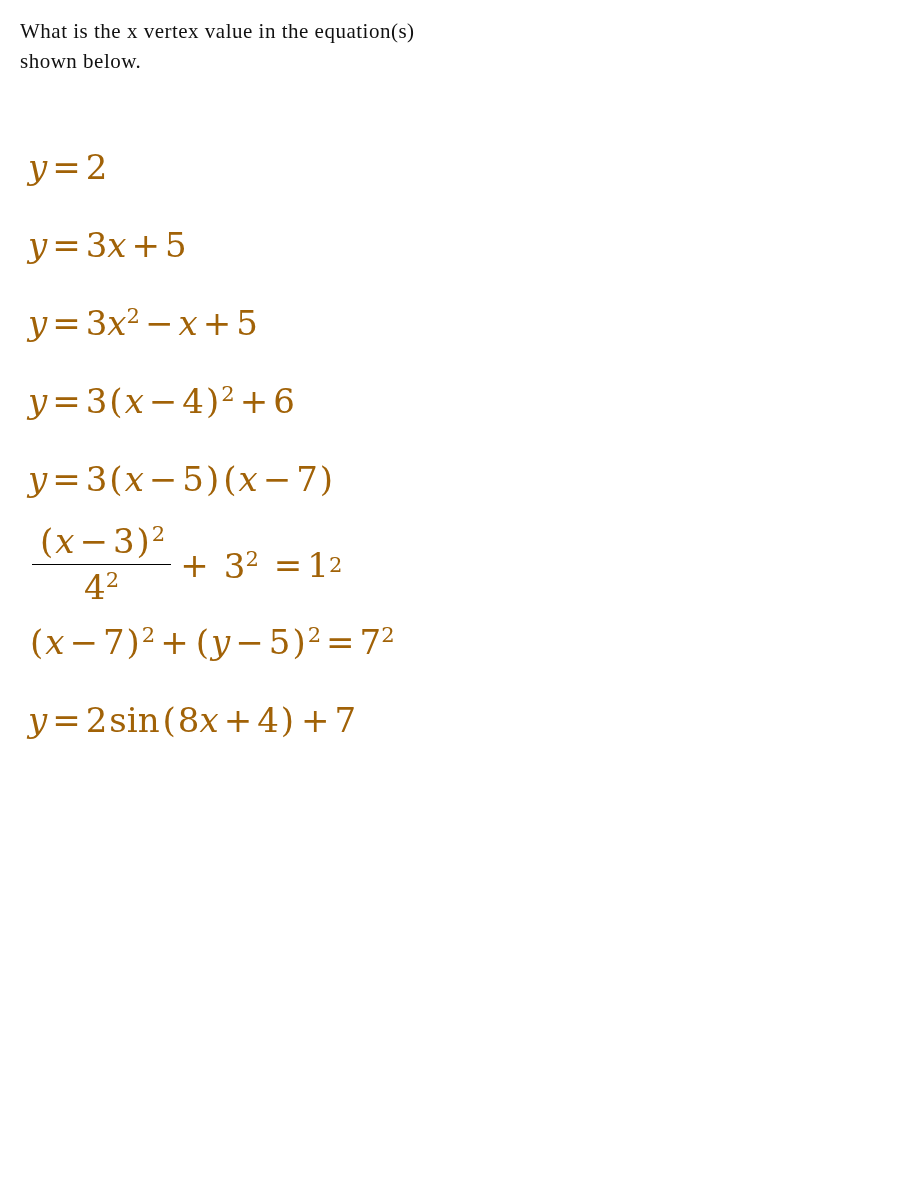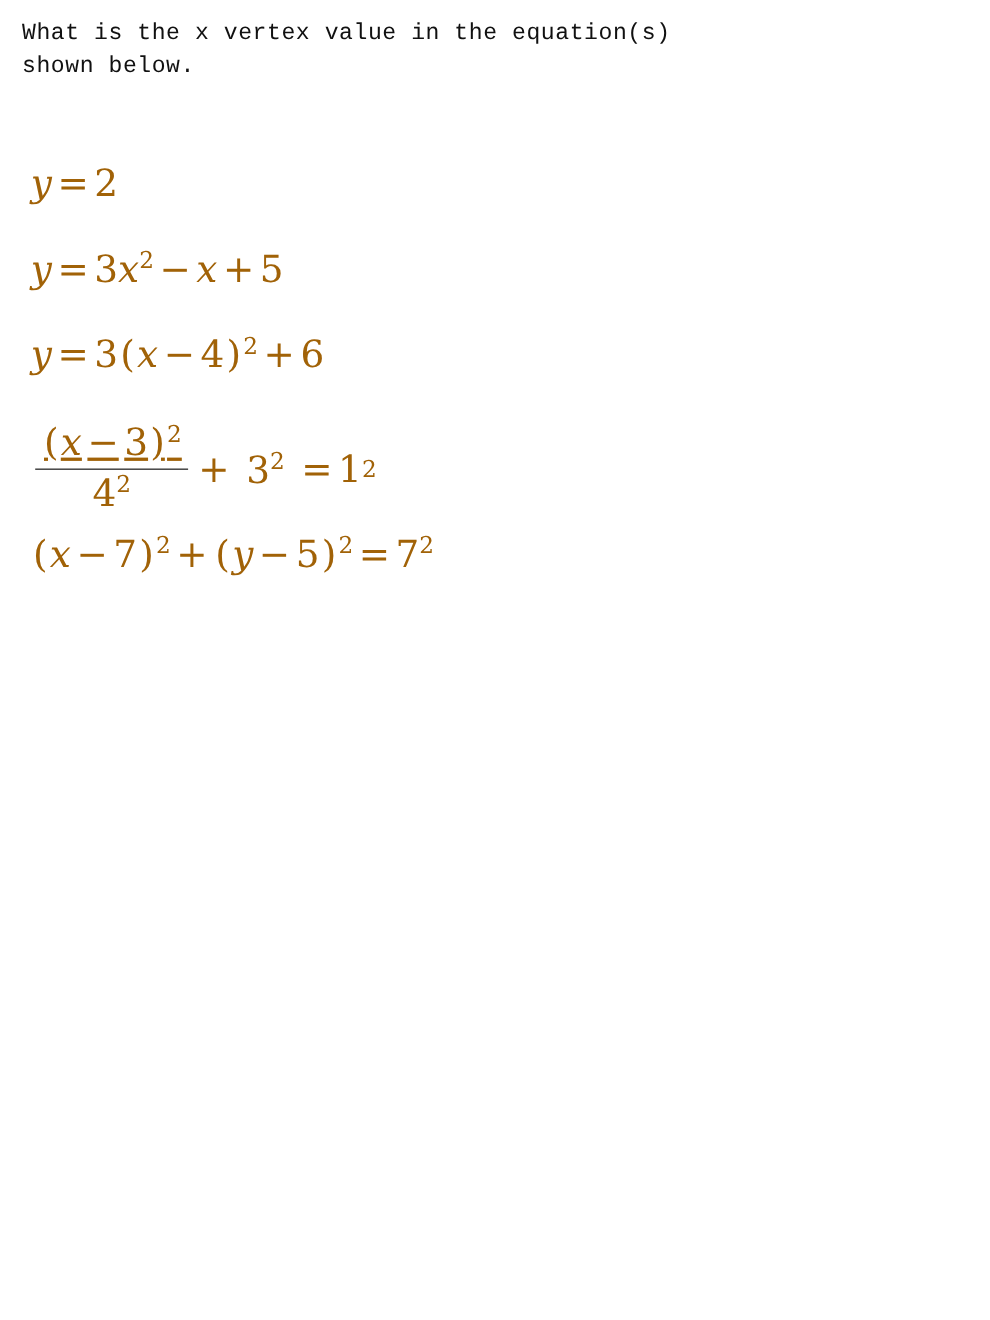--- a/index.html
+++ b/index.html
@@ -14,21 +14,21 @@
     overflow: hidden;
     font-family: "DejaVu Serif", serif;
     color: #000000;
   }
 
   .prompt {
     position: absolute;
     left: 20px;
     top: 16px;
     width: 800px;
-    font-family: Liberation Mono, monospace;
+    font-family: Liberation Serif, serif;
     font-size: 21px;
     line-height: 1.45;
     letter-spacing: 0.5px;
     color: #111111;
     white-space: pre-wrap;
   }
 
   .equations {
     position: absolute;
     left: 28px;
@@ -86,48 +86,53 @@
     display: inline-flex;
     flex-direction: column;
     align-items: center;
     vertical-align: middle;
     margin: 0 4px;
   }
   .frac .num {
     padding: 0 6px 3px 6px;
     border-bottom: 1.6px solid #000;
     line-height: 1.15;
-    text-decoration: underline;
   }
   .frac .den {
     padding: 3px 6px 0 6px;
     line-height: 1.15;
   }
 </style>
 </head>
 <body>
 
 <div class="prompt">What is the x vertex value in the equation(s)
 shown below.</div>
 
 <div class="equations">
 
   <div class="eq eq-row sp-normal">
     <span class="mi">y</span><span class="mo">=</span><span class="mn">2</span>
   </div>
 
+  <div class="eq eq-row sp-normal">
+    <span class="mi">y</span><span class="mo">=</span><span class="mn">3</span><span class="mi">x</span><span class="mo">+</span><span class="mn">5</span>
+  </div>
 
   <div class="eq eq-row sp-normal">
     <span class="mi">y</span><span class="mo">=</span><span class="mn">3</span><span class="mi">x</span><sup class="exp">2</sup><span class="mo">−</span><span class="mi">x</span><span class="mo">+</span><span class="mn">5</span>
   </div>
 
   <div class="eq eq-row sp-normal">
     <span class="mi">y</span><span class="mo">=</span><span class="mn">3</span><span class="op">(</span><span class="mi">x</span><span class="mo">−</span><span class="mn">4</span><span class="op">)</span><sup class="exp">2</sup><span class="mo">+</span><span class="mn">6</span>
   </div>
 
+  <div class="eq eq-row sp-tight">
+    <span class="mi">y</span><span class="mo">=</span><span class="mn">3</span><span class="op">(</span><span class="mi">x</span><span class="mo">−</span><span class="mn">5</span><span class="op">)</span><span class="op">(</span><span class="mi">x</span><span class="mo">−</span><span class="mn">7</span><span class="op">)</span>
+  </div>
 
   <div class="eq eq-row sp-frac">
     <span class="fracline">
       <span class="frac">
         <span class="num"><span class="op">(</span><span class="mi">x</span><span class="mo">−</span><span class="mn">3</span><span class="op">)</span><sup class="exp">2</sup></span>
         <span class="den"><span class="mn">4</span><sup class="exp">2</sup></span>
       </span>
       <span class="mo">+</span>
       <span class="frac">
         <span class="den"><span class="mn">3</span><sup class="exp">2</sup></span>
@@ -137,15 +142,18 @@
         <sup class="exp">2</sup>
     </span>
   </div>
 
   <div class="eq eq-row sp-normal">
     <span class="op">(</span><span class="mi">x</span><span class="mo">−</span><span class="mn">7</span><span class="op">)</span><sup class="exp">2</sup><span class="mo">+</span><span class="op">(</span><span class="mi">y</span><span class="mo">−</span><span class="mn">5</span><span class="op">)</span><sup class="exp">2</sup><span class="mo">=</span><span class="mn">7</span><sup class="exp">2</sup>
   </div>
 
 
 
+  <div class="eq eq-row sp-normal">
+    <span class="mi">y</span><span class="mo">=</span><span class="mn">2</span><span class="fnname">sin</span><span class="op">(</span><span class="mn">8</span><span class="mi">x</span><span class="mo">+</span><span class="mn">4</span><span class="op">)</span><span class="mo">+</span><span class="mn">7</span>
+  </div>
 
 
 </div>
 
 </body></html>

